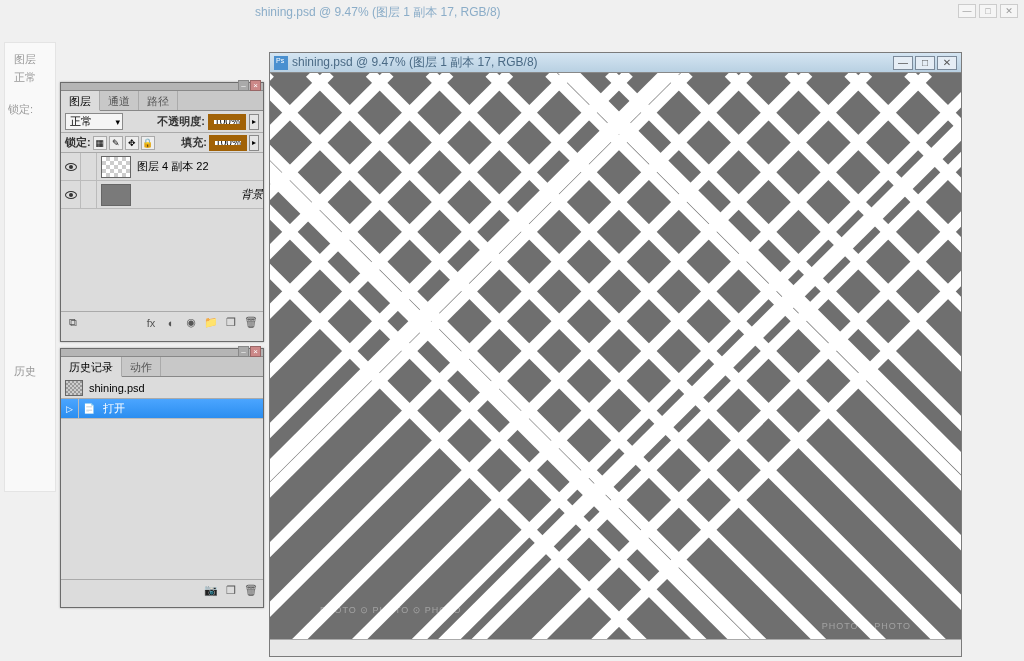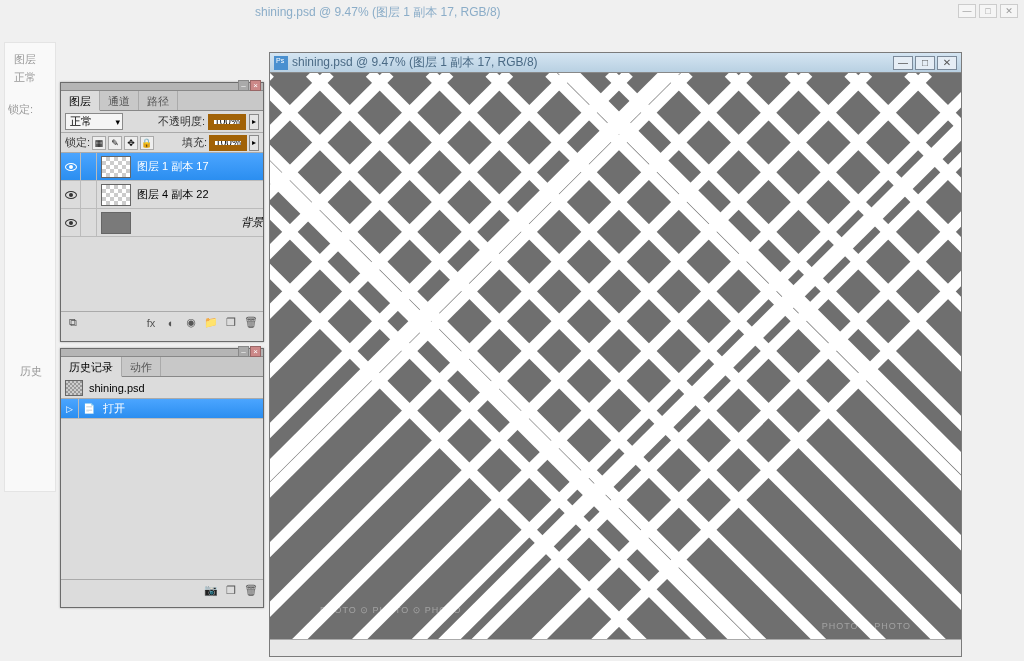--- a/index.html
+++ b/index.html
@@ -40,21 +40,21 @@
 .panel-close .min { background: #aaa; border-color: #888; }
 
 .panel-tabs { height: 20px; background: #c8c8c8; display: flex; border-bottom: 1px solid #888; }
 .tab { padding: 3px 8px; border-right: 1px solid #aaa; cursor: pointer; color: #555; }
 .tab.active { background: #dcdcdc; color: #000; border-bottom: 1px solid #dcdcdc; margin-bottom: -1px; }
 
 .panel-toolbar { height: 22px; background: #dcdcdc; display: flex; align-items: center; padding: 0 4px; border-bottom: 1px solid #aaa; gap: 3px; }
 .panel-toolbar2 { height: 20px; background: #dcdcdc; display: flex; align-items: center; padding: 0 4px; border-bottom: 1px solid #aaa; gap: 2px; }
 .dropdown { border: 1px solid #8a8a8a; background: #f5f5f5; height: 17px; padding: 0 14px 0 4px; position: relative; cursor: pointer; display: flex; align-items: center; }
 .dropdown::after { content: "▾"; position: absolute; right: 2px; font-size: 9px; }
-.lbl { color: #333; }
+.lbl { color: #333; font-weight: bold; }
 .pct-input { width: 38px; height: 16px; border: 6px solid #a16207; background: #fff; text-align: center; font-size: 10px; }
 .pct-arrow { width: 10px; height: 16px; border: 1px solid #8a8a8a; background: #e5e5e5; font-size: 8px; display: flex; align-items: center; justify-content: center; cursor: pointer; }
 
 .lock-icons { display: flex; gap: 2px; }
 .lock-icon { width: 14px; height: 14px; border: 1px solid #aaa; background: #eee; display: flex; align-items: center; justify-content: center; font-size: 9px; cursor: pointer; }
 
 .layer-list { background: #dcdcdc; height: 158px; overflow: hidden; }
 .layer-row { height: 28px; display: flex; align-items: center; border-bottom: 1px solid #bbb; }
 .layer-row.selected { background: linear-gradient(#4ba5ff, #2b8ef0); color: #fff; }
 .eye-col { width: 20px; height: 100%; border-right: 1px solid #bbb; display: flex; align-items: center; justify-content: center; cursor: pointer; }
@@ -93,21 +93,21 @@
 <div class="ghost-winbtns">
   <span>—</span>
   <span>□</span>
   <span>✕</span>
 </div>
 
 <div class="ghost-panel ghost1"></div>
 <span class="ghost-text" style="left:14px;top:52px">图层</span>
 <span class="ghost-text" style="left:14px;top:70px">正常</span>
 <span class="ghost-text" style="left:8px;top:102px">锁定:</span>
-<span class="ghost-text" style="left:20px;top:364px">历史</span>
+<span class="ghost-text" style="left:14px;top:364px">历史</span>
 
 <div class="doc-window">
   <div class="doc-titlebar">
     <span class="doc-icon"></span>
     <span class="doc-title">shining.psd @ 9.47% (图层 1 副本 17, RGB/8)</span>
     <div class="win-btns">
       <div class="win-btn">—</div>
       <div class="win-btn">□</div>
       <div class="win-btn">✕</div>
     </div>
@@ -187,28 +187,20 @@
       <div class="lock-icon">✎</div>
       <div class="lock-icon">✥</div>
       <div class="lock-icon">🔒</div>
     </div>
     <span style="flex:1"></span>
     <span class="lbl">填充:</span>
     <input class="pct-input" value="100%" style="">
     <div class="pct-arrow">▸</div>
   </div>
   <div class="layer-list">
-    <div class="layer-row selected">
-      <div class="eye-col">
-          <div class="eye"></div>
-        </div>
-      <div class="link-col"></div>
-      <div class="thumb checker"></div>
-      <div class="layer-name">图层 1 副本 17</div>
-    </div>
     <div class="layer-row">
       <div class="eye-col">
           <div class="eye"></div>
         </div>
       <div class="link-col"></div>
       <div class="thumb checker"></div>
       <div class="layer-name">图层 4 副本 22</div>
     </div>
     <div class="layer-row">
       <div class="eye-col">

